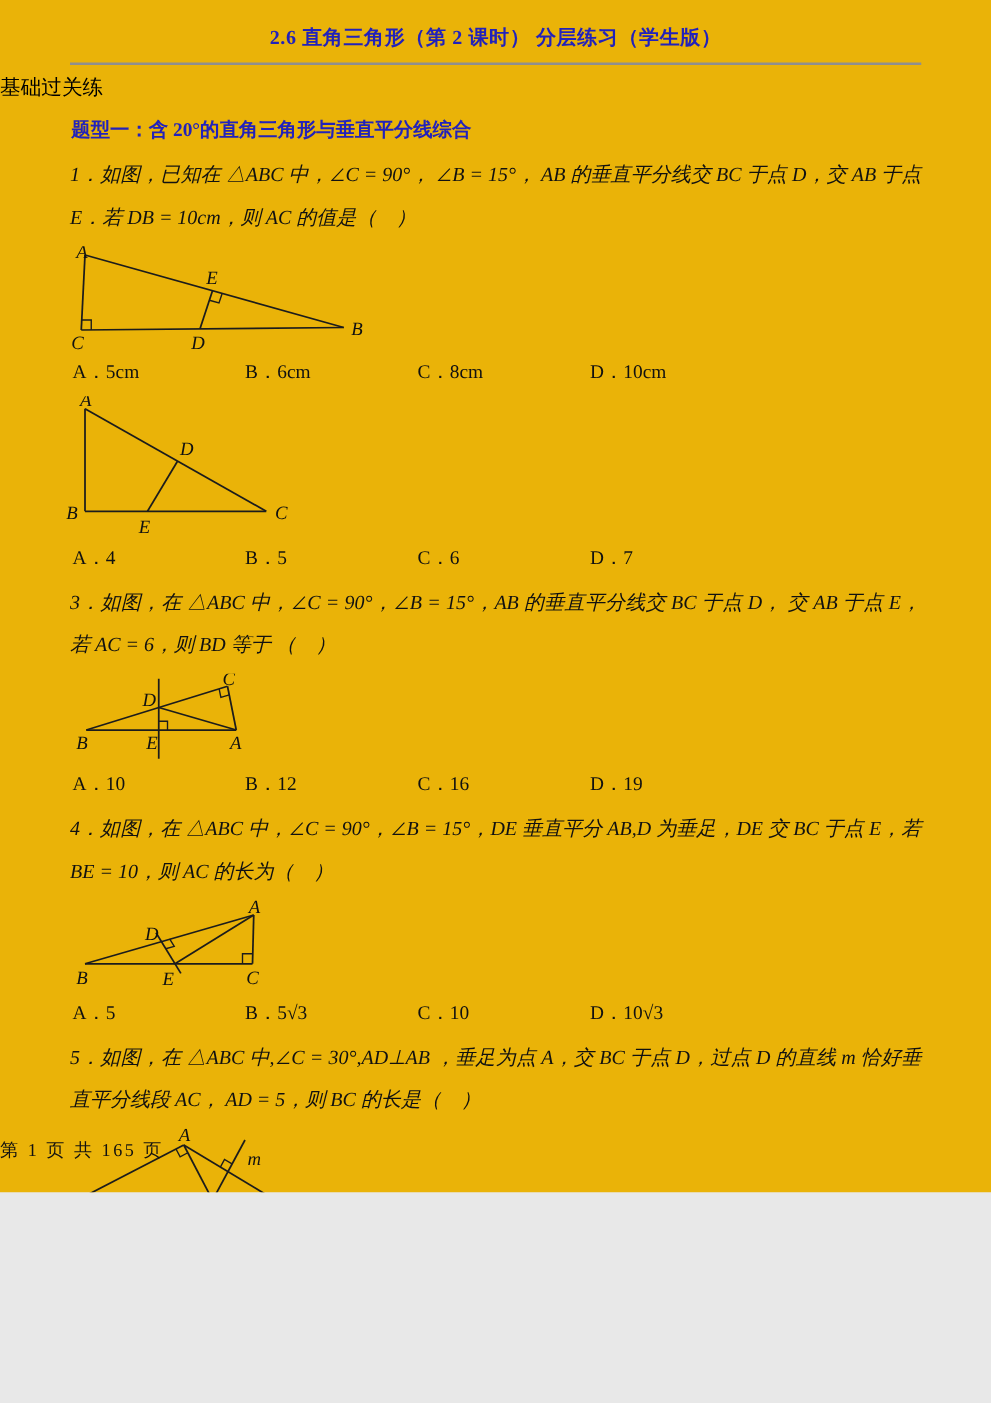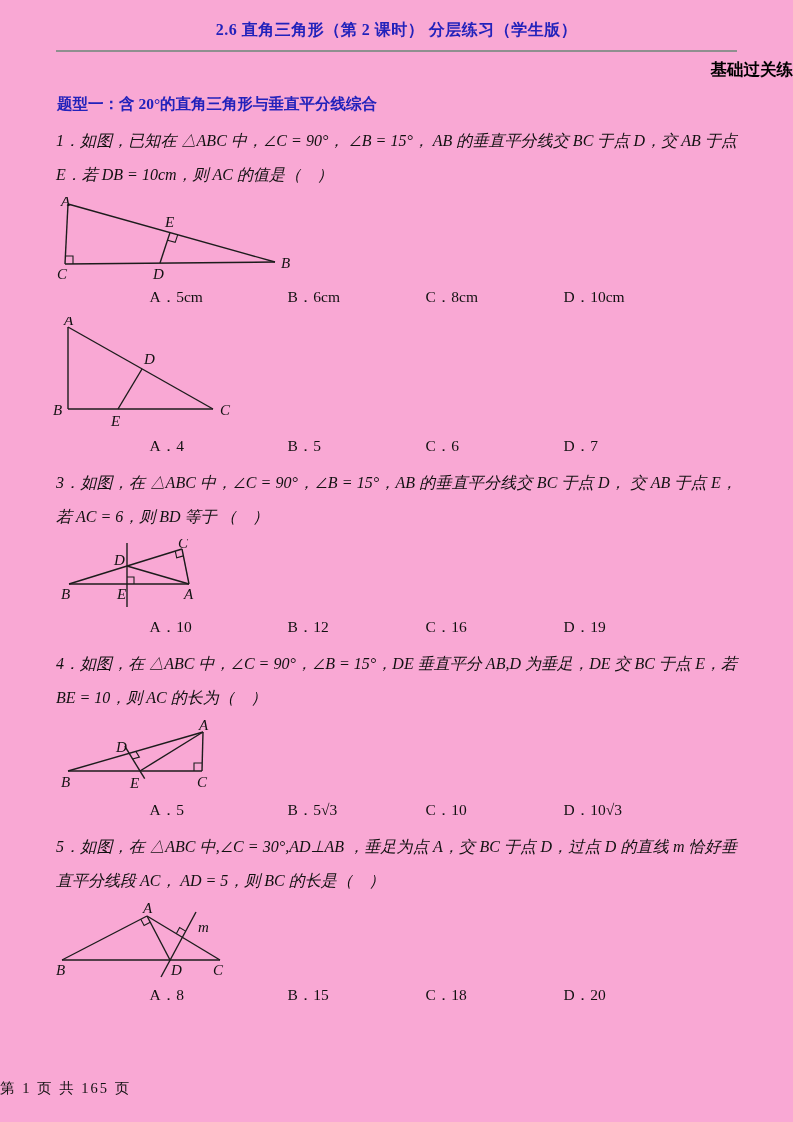--- a/index.html
+++ b/index.html
@@ -1,44 +1,43 @@
 <!DOCTYPE html>
 <html><head>
 <meta charset="utf-8">
 <style>
   html,body { margin:0; padding:0; background:#e8e8e8; }
   .page {
     position:relative;
-    width:793px; height:1122px;
+    width:793px; height:954px;
     margin:0 auto;
-    background:#f9a8d4;
+    background:#eab308;
     font-family:"Liberation Serif", serif;
     color:#111;
     overflow:hidden;
   }
   .title {
     margin:20px 57px 0;
     text-align:center;
     font-weight:bold;
     font-size:16px;
     color:#2222bb;
     letter-spacing:0.5px;
   }
   .divider {
     border:none;
     border-top:2px solid #8f8f8f;
     margin:9px 56px 7px;
   }
   .section-heading {
-    text-align:right;
-    font-weight:bold;
+    text-align:left;
+    font-weight:normal;
     font-size:16.5px;
     margin:2px 0 13px;
     color:#000;
-    padding-left:10px;
   }
   .topic-heading {
     margin:0 57px 9px;
     font-weight:bold;
     font-size:15.5px;
     color:#2222bb;
   }
   .problem { margin:0; }
   .stmt {
     margin:0 56px;
@@ -57,21 +56,20 @@
     font-family:"Liberation Serif", serif;
     font-style:italic;
     font-size:15px;
     fill:#111;
     stroke:none;
   }
   .opts {
     display:flex;
     margin:4px 0 9px 58px;
     font-size:15.5px;
-    justify-content:center;
   }
   .opt { width:138px; flex:none; }
   .footer {
     position:absolute;
     left:0; right:0; bottom:24px;
     text-align:left;
     font-size:14.5px;
     letter-spacing:2px;
   }
 </style>

